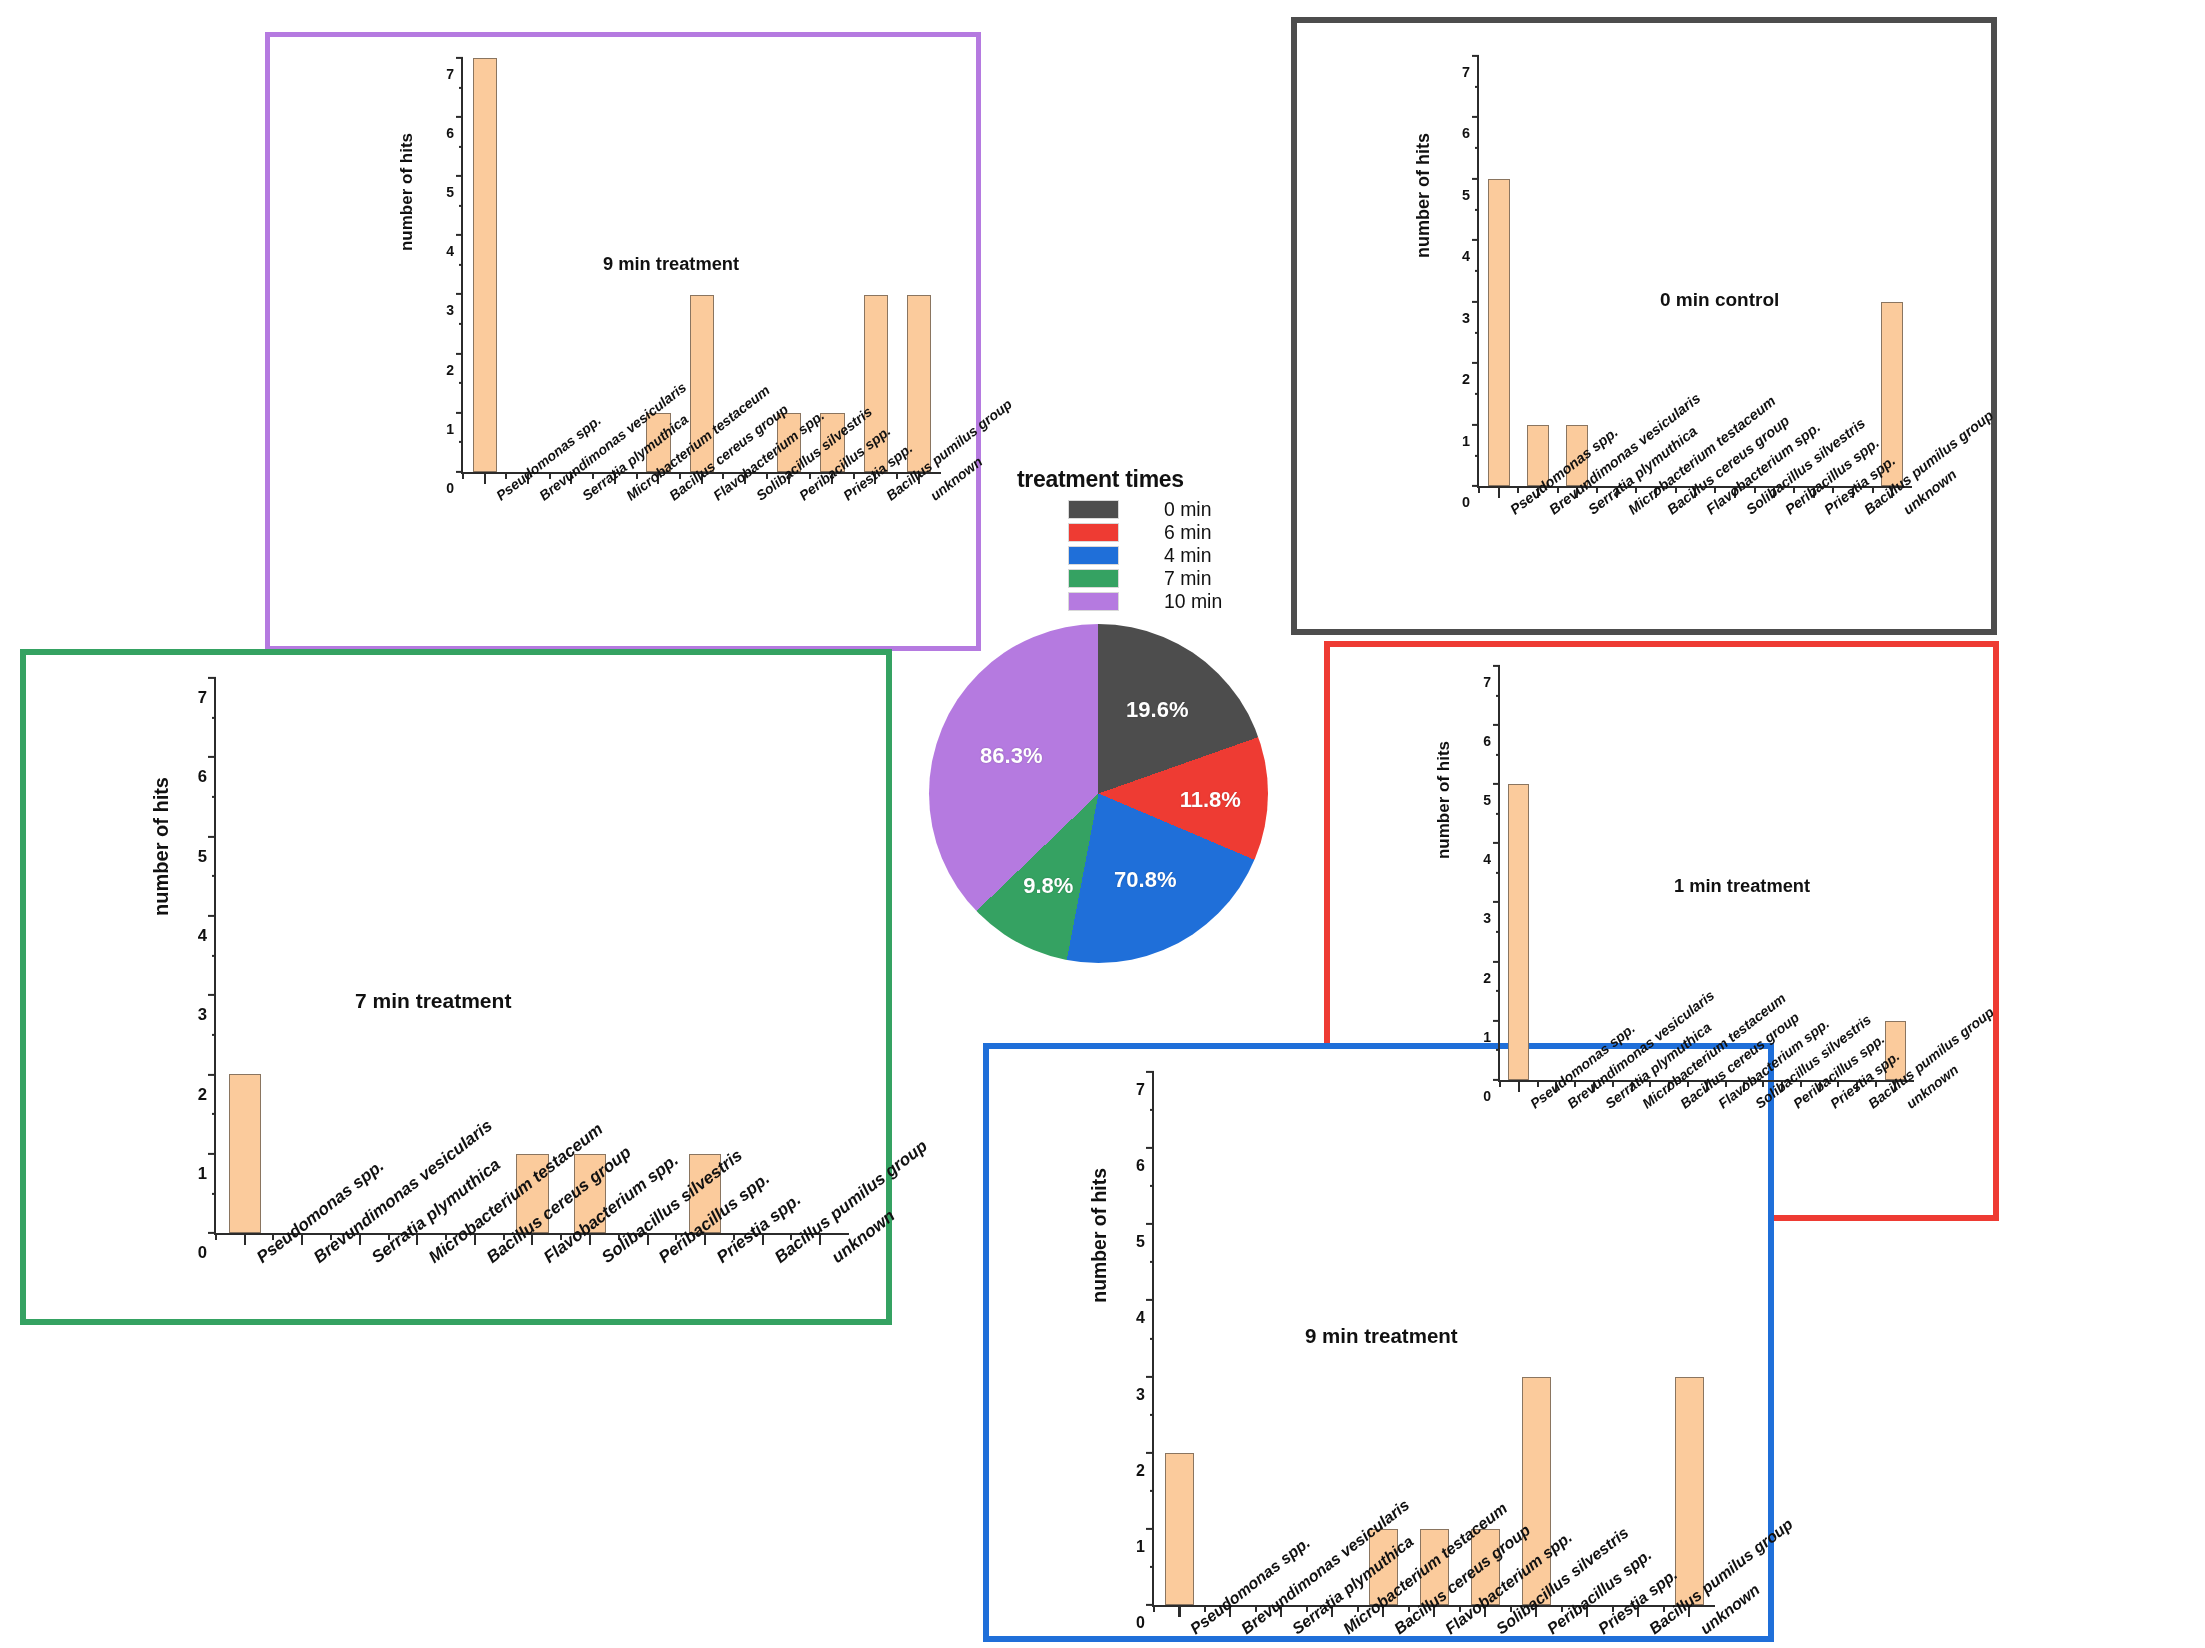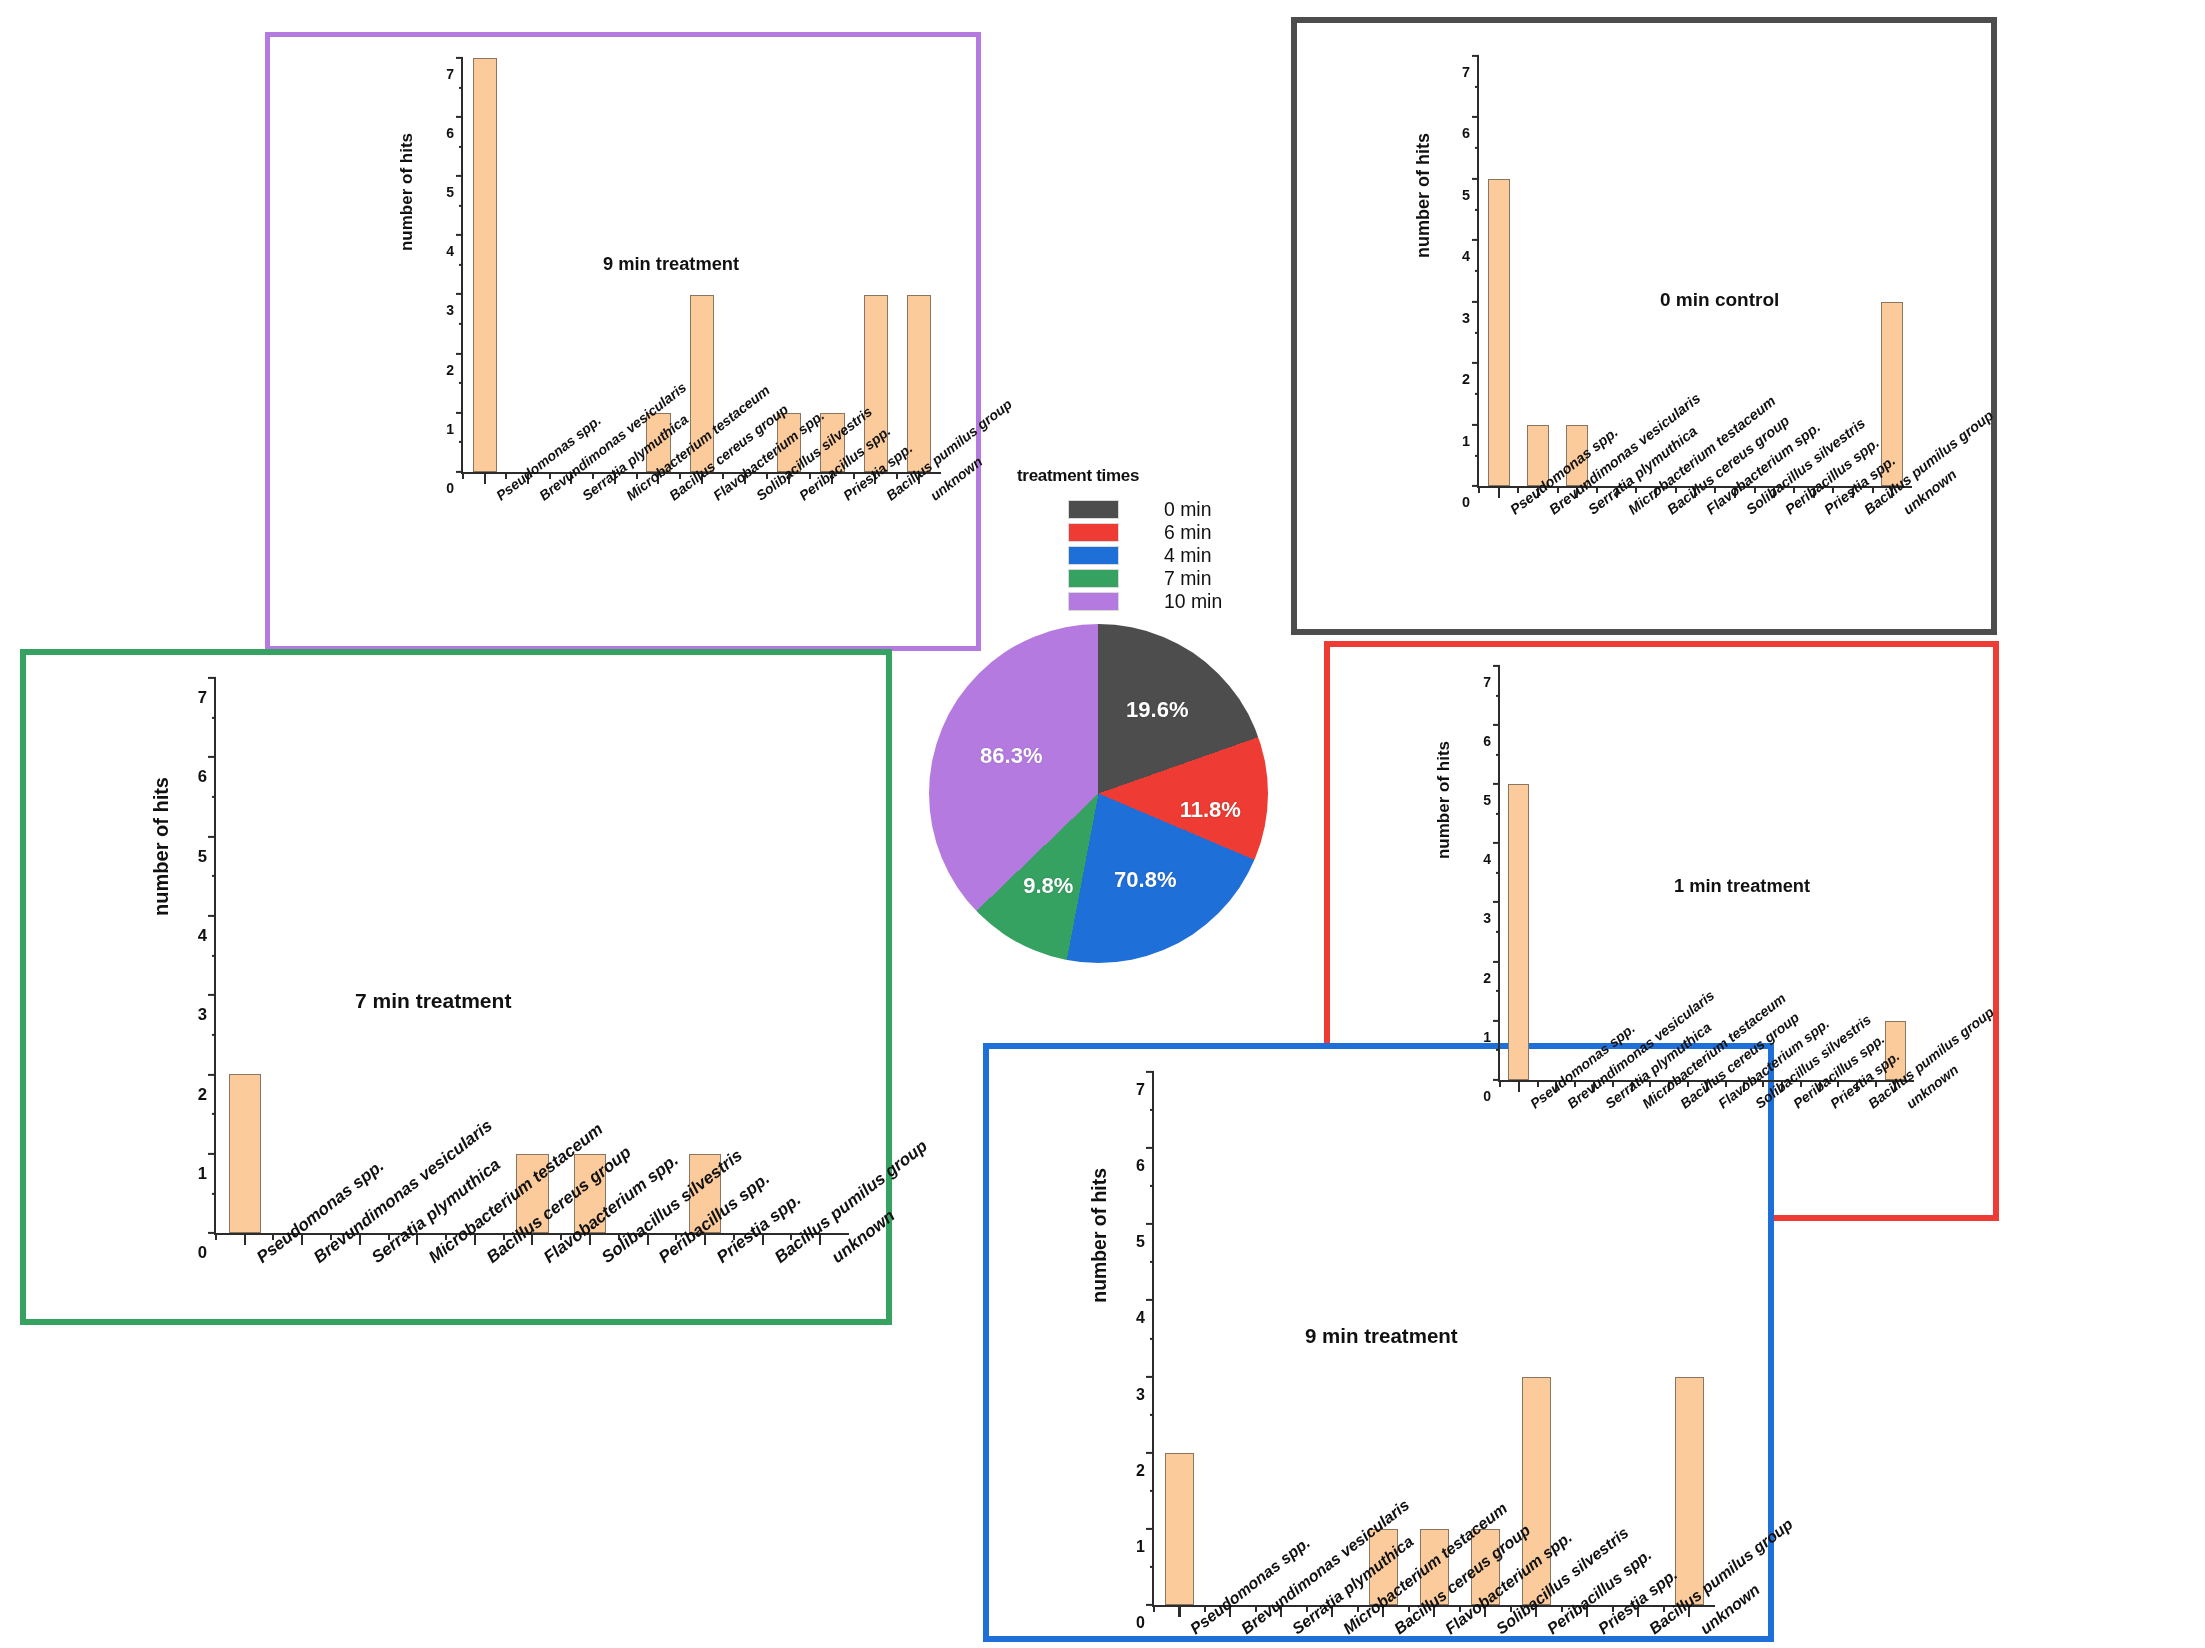--- a/index.html
+++ b/index.html
@@ -40,21 +40,21 @@
 
   
   .xlabels{position:absolute;left:0;top:100%;width:100%;height:0;}
   .xlab{position:absolute;font-style:italic;font-weight:bold;white-space:nowrap;
         transform-origin:left top;transform:rotate(-38deg);text-align:right;}
 
   .paneltitle{position:absolute;font-size:19px;font-weight:bold;white-space:nowrap;}
 
   
   #pie-area{position:absolute;left:911px;top:466px;width:422px;height:511px;}
-  #legend-title{position:absolute;left:106px;top:0;font-size:17px;font-weight:bold;letter-spacing:-0.3px;}
+  #legend-title{position:absolute;left:106px;top:0;font-size:23px;font-weight:bold;letter-spacing:-0.3px;}
   #legend{position:absolute;left:157px;top:32px;}
   .lrow{display:flex;align-items:center;height:23px;gap:36px;}
   .lsw{width:51px;height:18.3px;border:1.1px solid #d9d9d9;box-sizing:border-box;}
   .llab{font-size:19.4px;margin-left:9px;font-weight:normal;}
   #pie{position:absolute;left:18.3px;top:158px;width:339px;height:339px;border-radius:50%;}
   .pct{position:absolute;color:#fff;font-size:22px;font-weight:bold;white-space:nowrap;
        transform:translate(-50%,-50%);text-shadow:0 0 1.7px rgba(0,0,0,.25);}
 </style>
 </head>
 <body>
@@ -84,21 +84,21 @@
         <div class="lsw" style="background: rgb(53, 162, 98);"></div>
         <div class="llab">7 min</div>
       </div>
       <div class="lrow">
         <div class="lsw" style="background: rgb(181, 122, 224);"></div>
         <div class="llab">10 min</div>
       </div>
     </div>
   <div id="pie" style="background: conic-gradient(rgb(77, 77, 77) 0deg, rgb(77, 77, 77) 70.56deg, rgb(238, 59, 51) 70.56deg, rgb(238, 59, 51) 113.04deg, rgb(31, 111, 217) 113.04deg, rgb(31, 111, 217) 190.8deg, rgb(53, 162, 98) 190.8deg, rgb(53, 162, 98) 226.08deg, rgb(181, 122, 224) 226.08deg, rgb(181, 122, 224) 360deg); text-decoration: underline;">
       <div class="pct" style="left: 228px; top: 86px;">19.6%</div>
-      <div class="pct" style="left: 281px; top: 186px;">11.8%</div>
+      <div class="pct" style="left: 281px; top: 176px;">11.8%</div>
       <div class="pct" style="left: 216px; top: 256px;">70.8%</div>
       <div class="pct" style="left: 119px; top: 262px;">9.8%</div>
       <div class="pct" style="left: 82px; top: 132px;">86.3%</div>
     </div>
 </div>
 
 <div class="chart" style="left: 0px; top: 0px;">
     <div class="plot" style="left: 1477px; top: 56px; width: 433px; height: 430px;">
       <div class="ylabels">
         <div class="ytick" style="top: 430px; font-size: 14.4px;">0</div>

